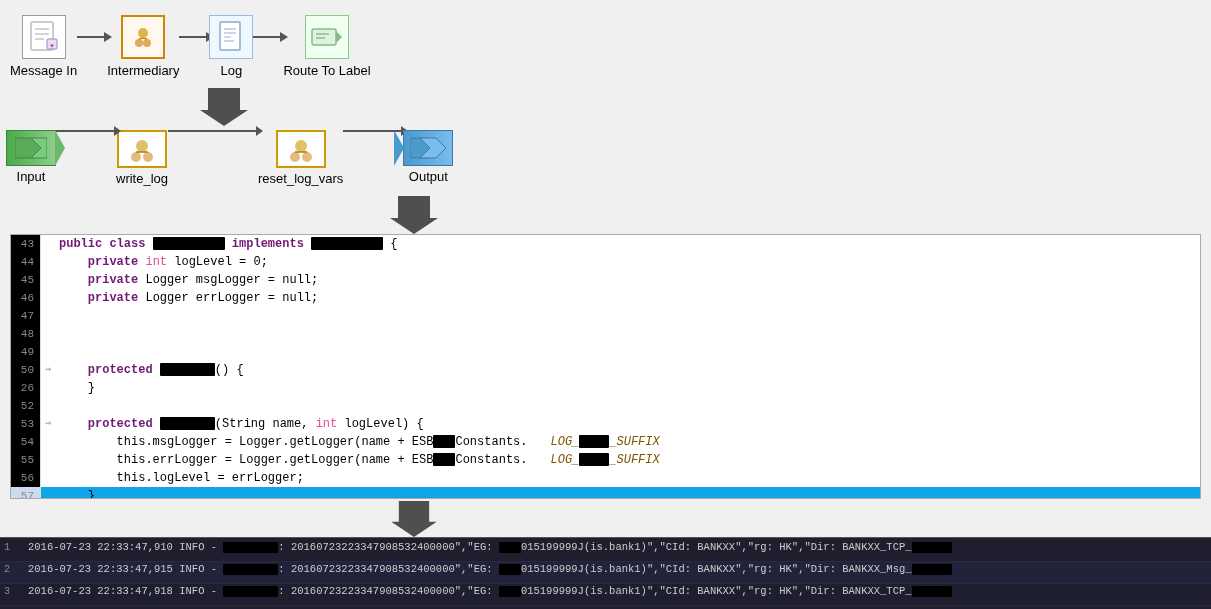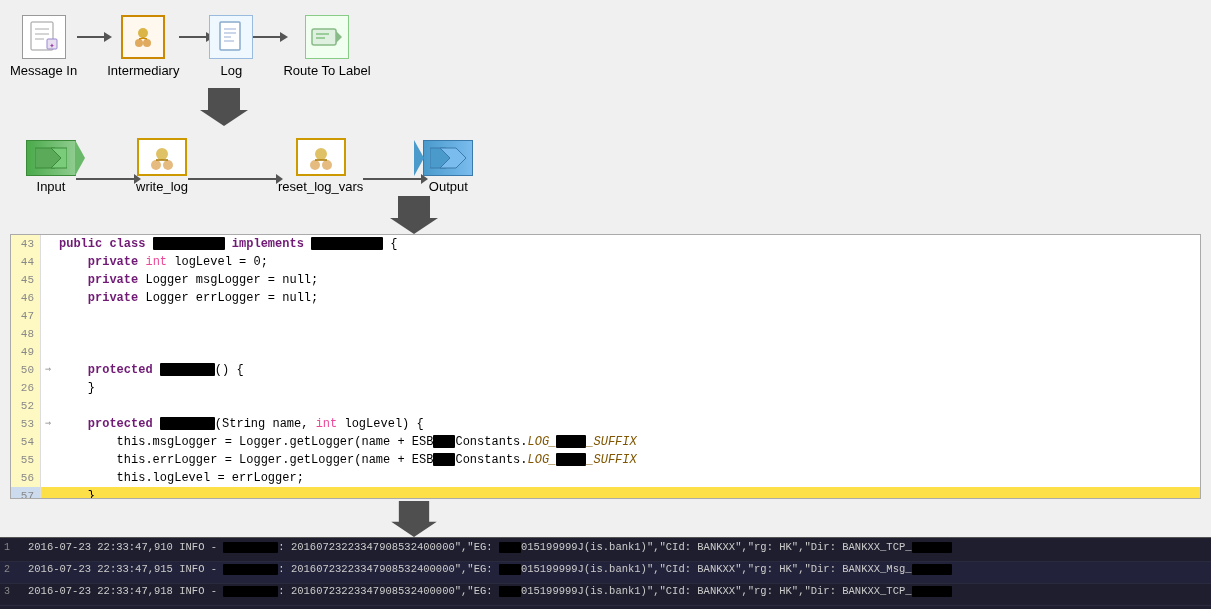--- a/index.html
+++ b/index.html
@@ -61,23 +61,23 @@
       right: -5px;
       top: -4px;
       border-left: 8px solid #555;
       border-top: 5px solid transparent;
       border-bottom: 5px solid transparent;
     }
 
     
     .flow-second {
       background: #f0f0f0;
-      padding: 4px 10px 2px 26px;
-      display: flex;
-      align-items: flex-end;
+      padding: 4px 10px 2px 6px;
+      display: flex;
+      align-items: flex-start;
       gap: 0;
       height: 70px;
     }
 
     .flow-node2 {
       display: flex;
       flex-direction: column;
       align-items: center;
       gap: 3px;
     }
@@ -167,26 +167,26 @@
 
     .code-line {
       display: flex;
       align-items: center;
       min-height: 18px;
       padding: 0;
       line-height: 18px;
     }
 
     .code-line.highlighted {
-      background: #fde047;
+      background: #0ea5e9;
     }
 
     .line-num {
       color: #888;
-      background: #fef9c3;
+      background: #000000;
       border-right: 1px solid #ddd;
       padding: 0 6px;
       min-width: 30px;
       text-align: right;
       user-select: none;
       font-size: 11px;
     }
 
     .line-marker {
       width: 14px;
@@ -203,21 +203,21 @@
 
     .kw { color: #701a75; font-weight: bold; }
     .kw2 { color: #ec4899; }
     .redacted {
       background: #000;
       color: transparent;
       border-radius: 1px;
       display: inline-block;
       vertical-align: middle;
     }
-    .italic { font-style: italic; color: #7f5500; }
+    .italic { font-style: italic; color: #7f5500; margin-left: 23px; }
 
     
     .log-panel {
       background: #1e1e2e;
       color: #ccc;
       font-family: 'Courier New', Courier, monospace;
       font-size: 10.5px;
       padding: 2px 0;
       border-top: 1px solid #555;
       height: 72px;

